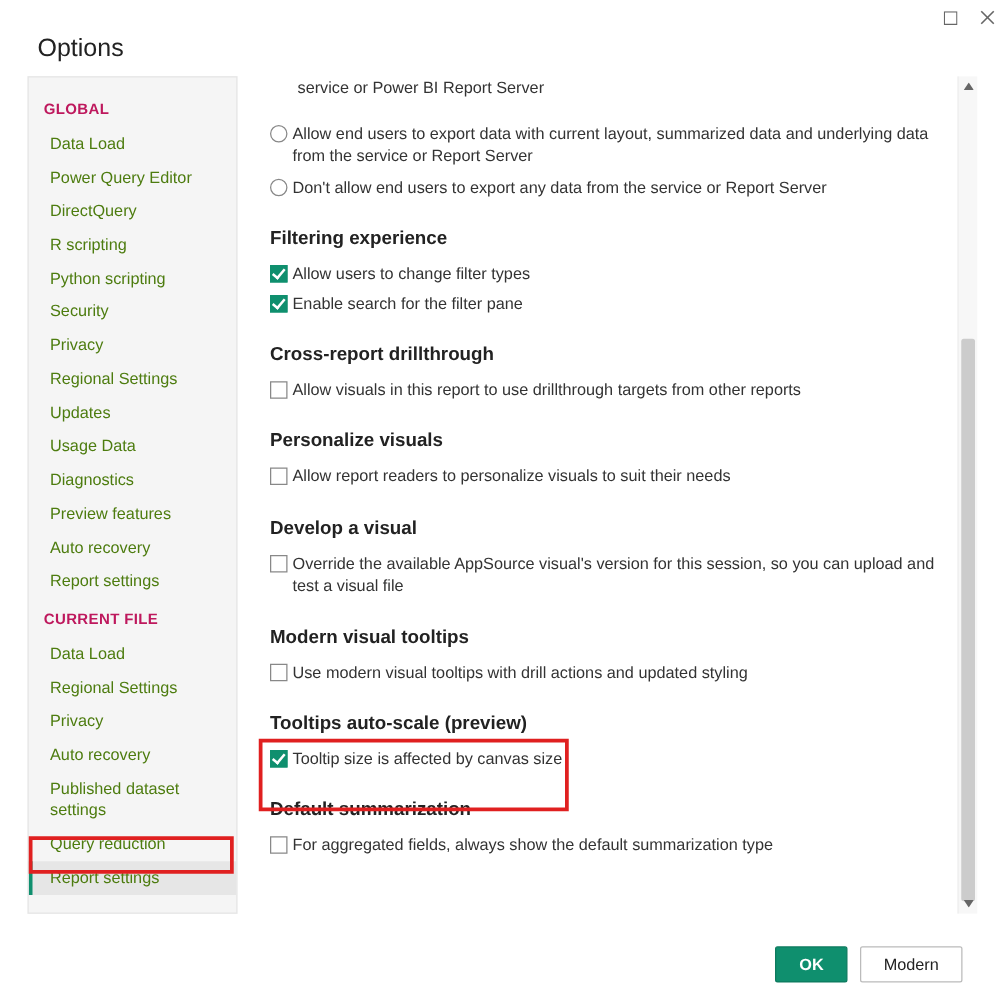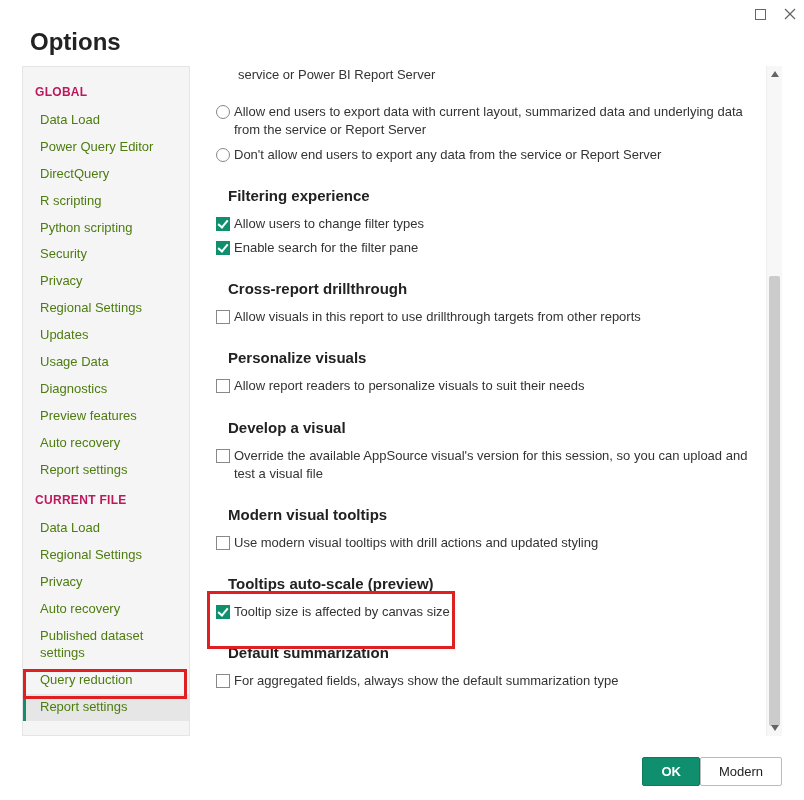--- a/index.html
+++ b/index.html
@@ -14,22 +14,22 @@
     position:relative;
   }
   .titlebar {
     position:absolute;
     top:6px; right:6px;
     display:flex; gap:14px;
     align-items:center;
   }
   .titlebar .winbtn { width:16px; height:16px; display:flex; align-items:center; justify-content:center; color:#555;}
   .dialog-title {
-    font-size:24px;
-    font-weight:700;
+    font-size:20px;
+    font-weight:400;
     padding:28px 30px 10px 30px;
   }
   .body-area {
     display:flex;
     padding:0 22px 0 22px;
     height:670px;
   }
   .sidebar {
     width:168px;
     background:#f5f5f5;
@@ -85,21 +85,21 @@
   .scroll-thumb {
     position:absolute;
     left:2px; width:11px;
     background:#ccc;
     border-radius:2px;
   }
   .group-title {
     font-size:15px;
     font-weight:600;
     color:#222;
-    margin:20px 0 8px 12px;
+    margin:20px 0 8px 0;
   }
   .option-row {
     display:flex;
     align-items:flex-start;
     gap:4px;
     padding:3px 0;
   }
   .option-row .text {
     font-size:13px;
     color:#333;
@@ -130,22 +130,23 @@
   .truncated {
     font-size:13px;
     color:#333;
     line-height:1.4;
     padding-left:22px;
     margin-bottom:16px;
   }
   .footer {
     position:absolute;
     bottom:14px;
-    right:22px;
+    right:34px;
     display:flex;
+    gap:10px;
     padding-left:40px;
   }
   .btn {
     font-size:13px;
     padding:6px 18px;
     border-radius:2px;
     cursor:pointer;
   }
   .btn-primary {
     background:#0f8f6e;

